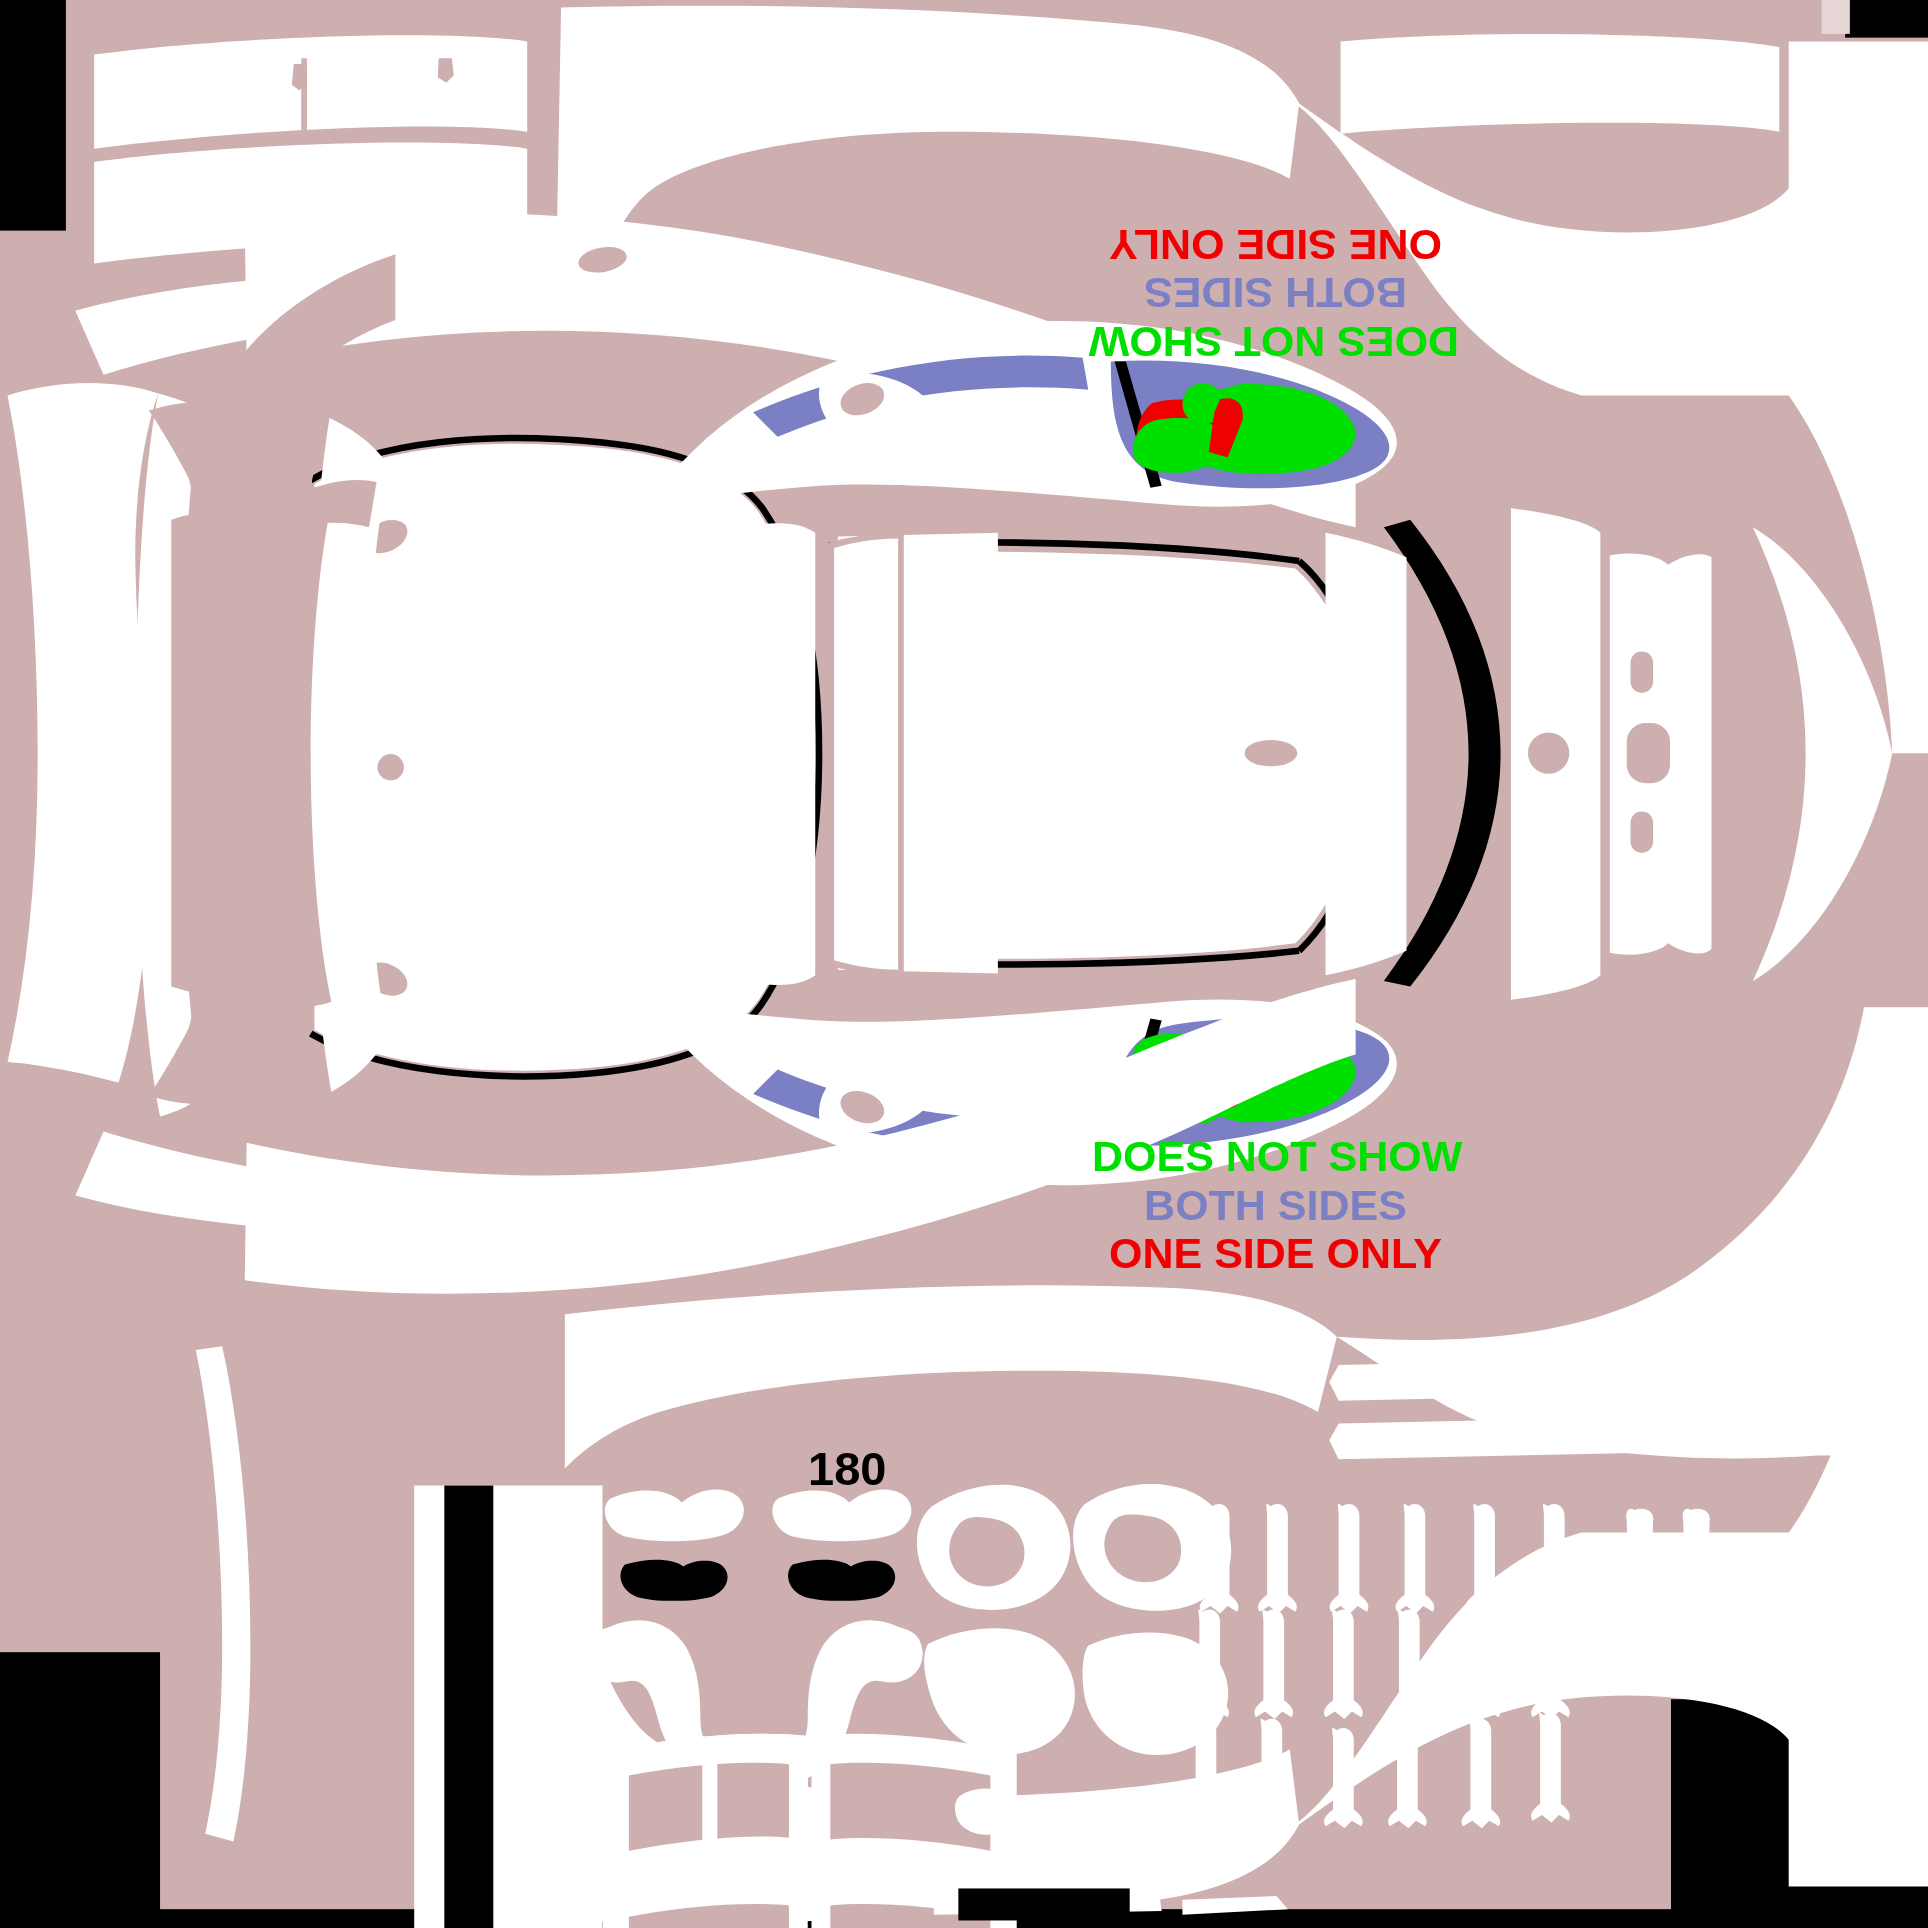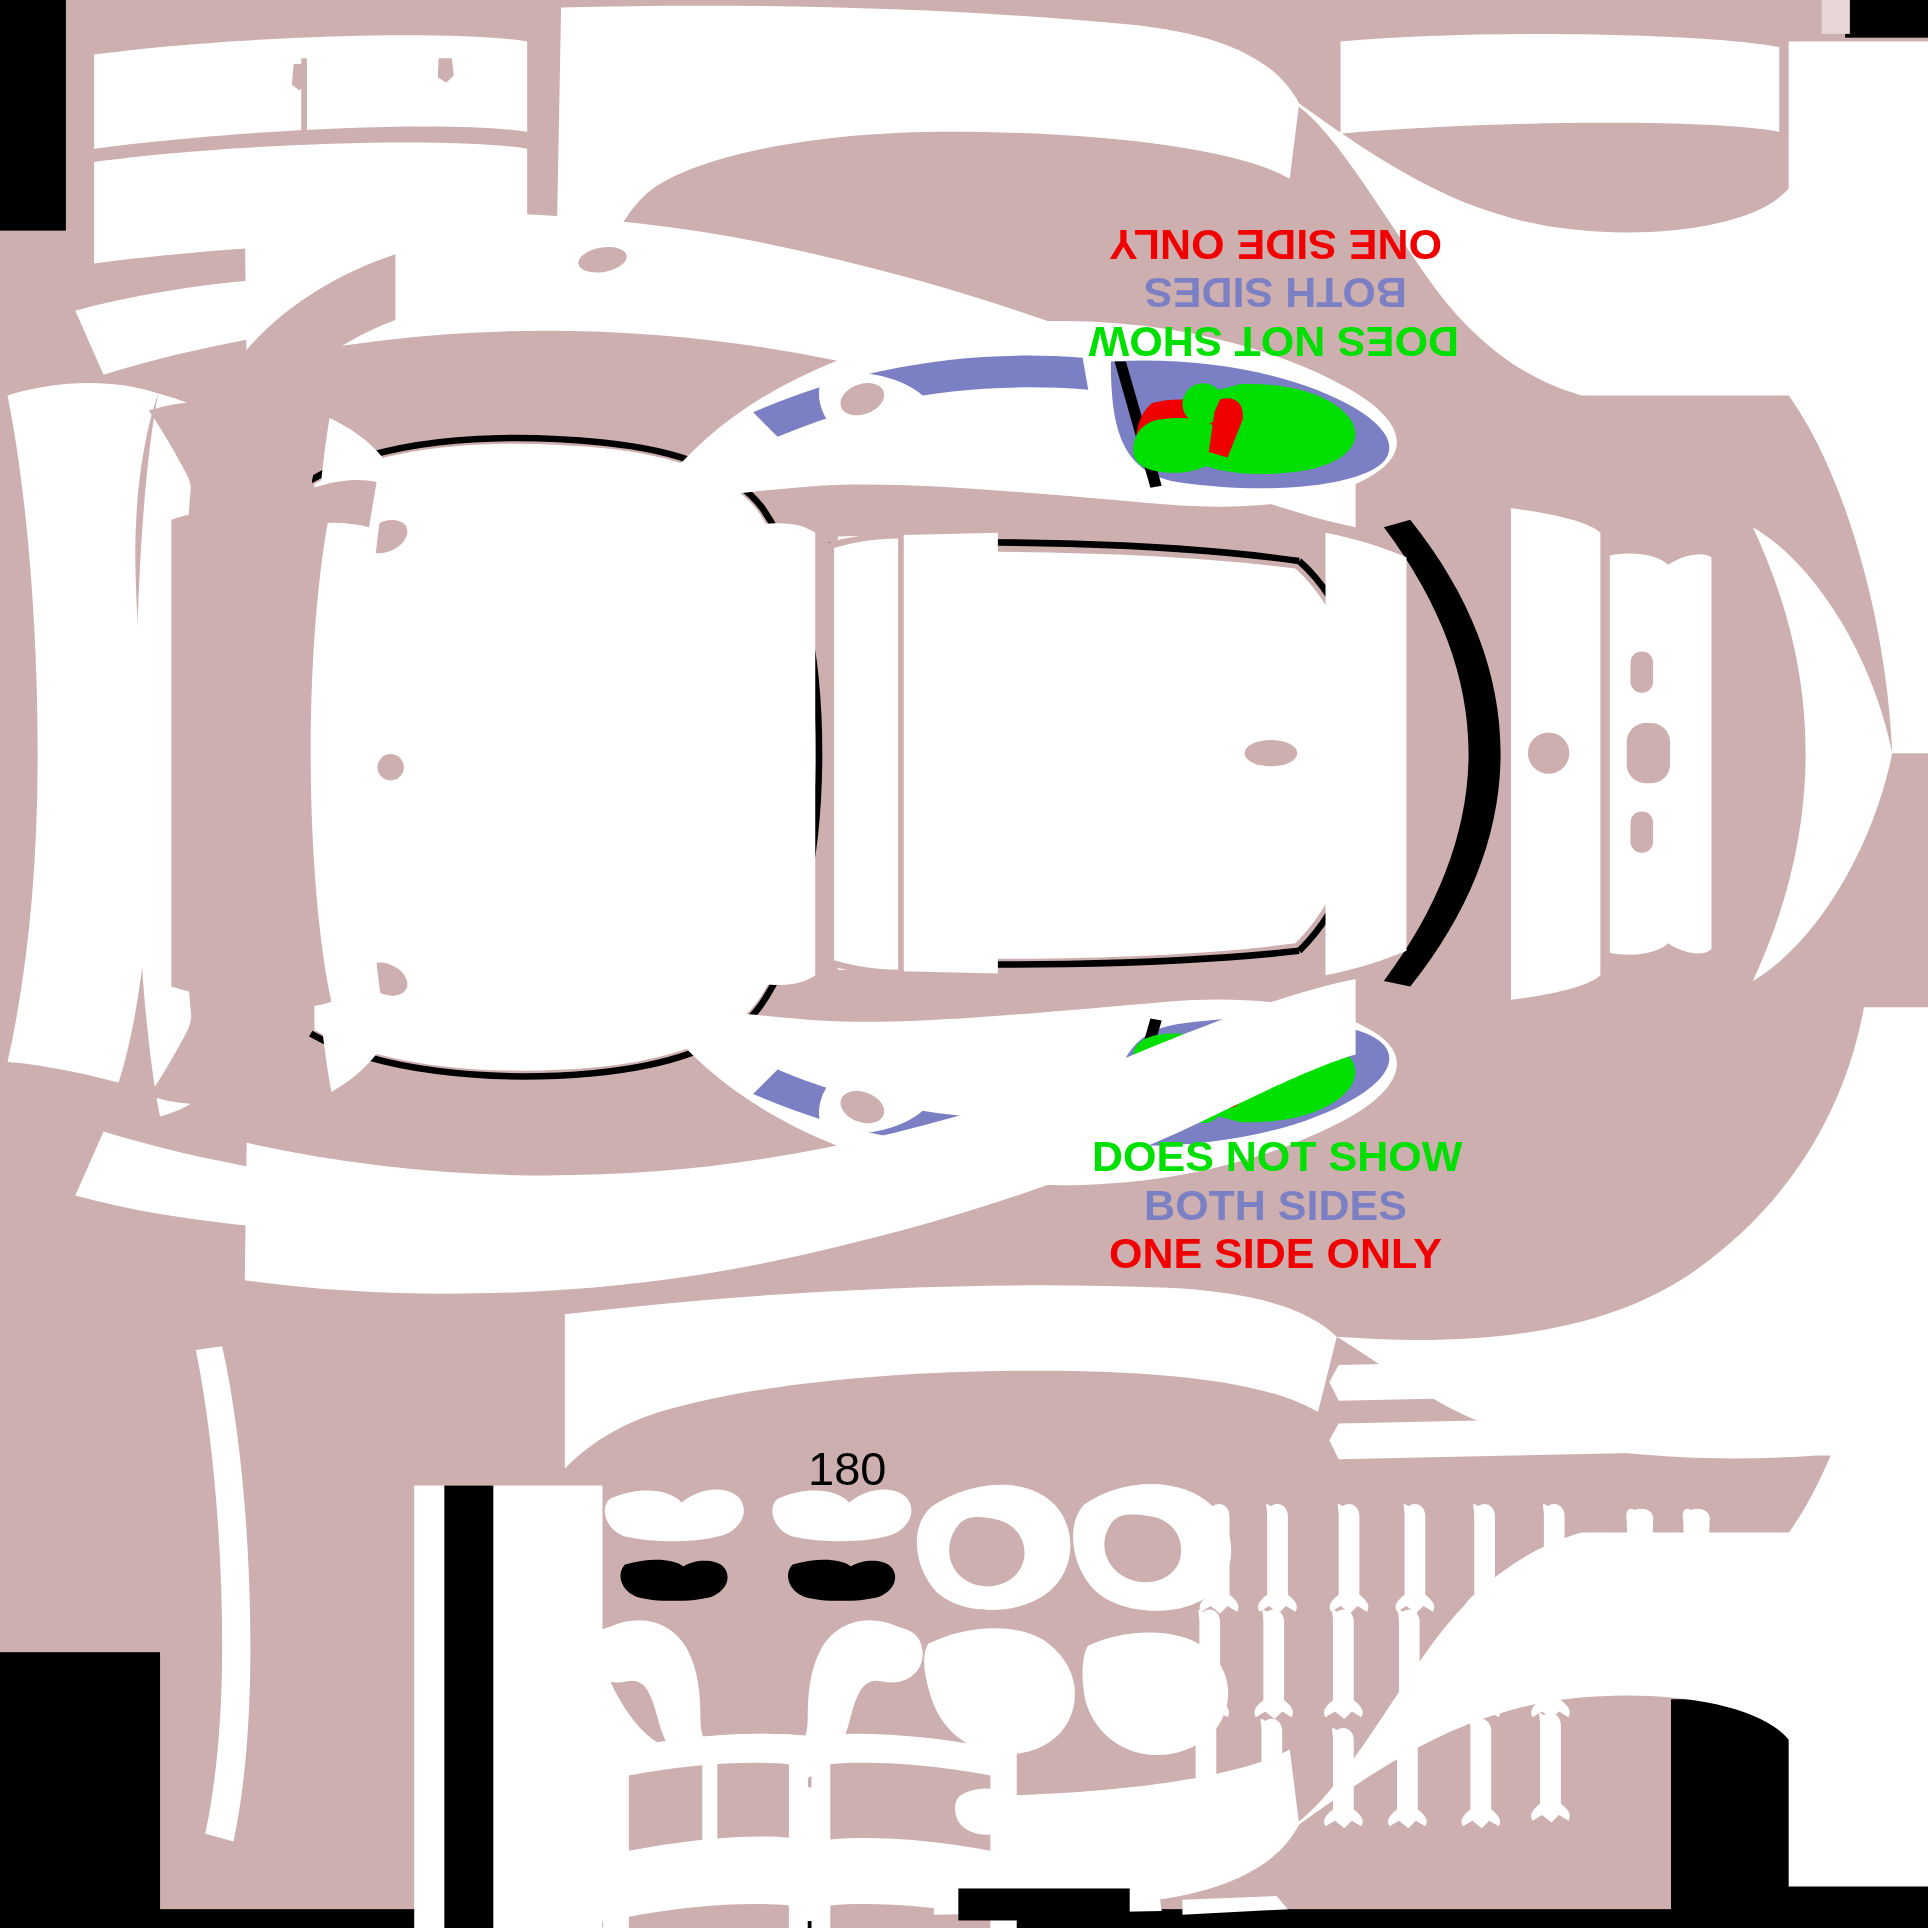--- a/index.html
+++ b/index.html
@@ -42,21 +42,21 @@
     width:367px;
     transform:rotate(180deg);
     transform-origin:50% 50%;
   }
   #anno-top .lbl{position:static;display:block;font-size:43px;margin-bottom:5.6px;}
 
   #num-180{
     position:absolute;
     left:808px;top:1441px;
     font-size:47px;
-    font-weight:normal;
+    font-weight:bold;
     color:#000000;
   }
 </style>
 </head>
 <body>
 
 <div id="stage">
 
   <svg viewBox="0 0 2048 2048" xmlns="http://www.w3.org/2000/svg">
 

